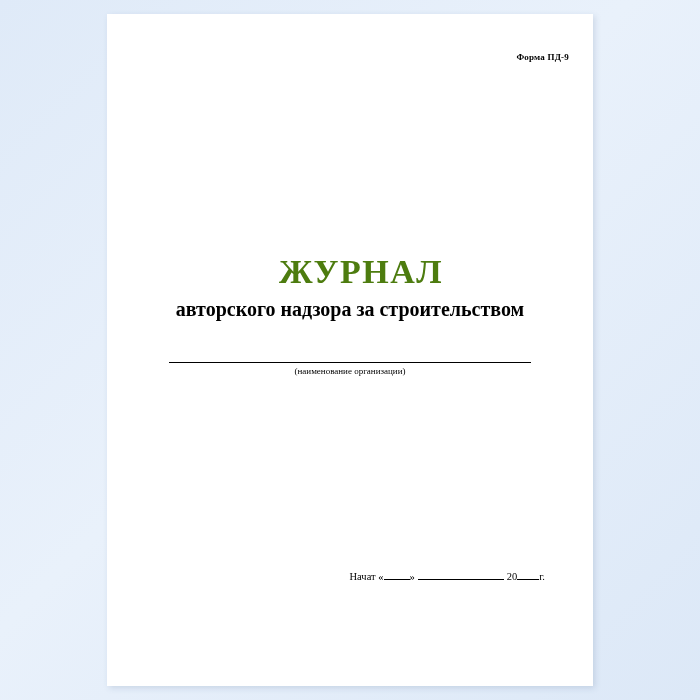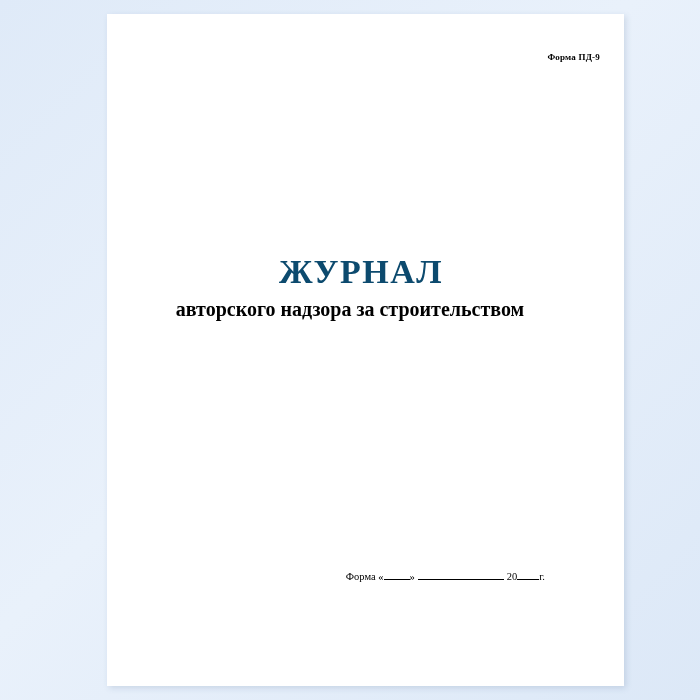--- a/index.html
+++ b/index.html
@@ -21,21 +21,20 @@
     background: linear-gradient(135deg, #dfeaf8 0%, #e9f1fb 45%, #dce8f7 100%);
   }
   #document-page {
     position: absolute;
     left: 107px;
     top: 14px;
     width: 486px;
     height: 672px;
     background: #ffffff;
     box-shadow: 2px 2px 6px rgba(70,100,140,0.18);
-    padding-left: 31px;
   }
   .form-code {
     position: absolute;
     right: 24px;
     top: 38px;
     font-size: 9px;
     font-weight: bold;
     letter-spacing: 0.2px;
     color: #000;
     font-family: "Liberation Serif", serif;
@@ -45,21 +44,21 @@
     left: 0;
     top: 240px;
     width: 486px;
     text-align: center;
   }
   .doc-title {
     font-size: 34px;
     font-weight: bold;
     letter-spacing: 1.5px;
     line-height: 1.05;
-    color: #0c4a6e;
+    color: #4d7c0f;
     font-family: "Liberation Serif", serif;
     margin-left: 22px;
   }
   .doc-subtitle {
     margin-top: 8px;
     font-size: 20px;
     font-weight: bold;
     color: #000;
     font-family: "Liberation Serif", serif;
   }
@@ -127,20 +126,24 @@
 
 <div id="document-page">
 
   <div class="form-code">Форма ПД-9</div>
 
   <div class="title-block">
     <div class="doc-title">ЖУРНАЛ</div>
     <div class="doc-subtitle">авторского надзора за строительством</div>
   </div>
 
+  <div class="org-block">
+    <div class="org-rule"></div>
+    <div class="org-caption">(наименование организации)</div>
+  </div>
 
   <div class="dates-block">
     <div class="date-row">
-      <span class="date-label">Форма «</span><span class="fill-short"></span><span>»</span><span class="fill-long"></span><span>20</span><span class="fill-year"></span><span>г.</span>
+      <span class="date-label">Начат «</span><span class="fill-short"></span><span>»</span><span class="fill-long"></span><span>20</span><span class="fill-year"></span><span>г.</span>
     </div>
   </div>
 
 </div>
 
 </body></html>

